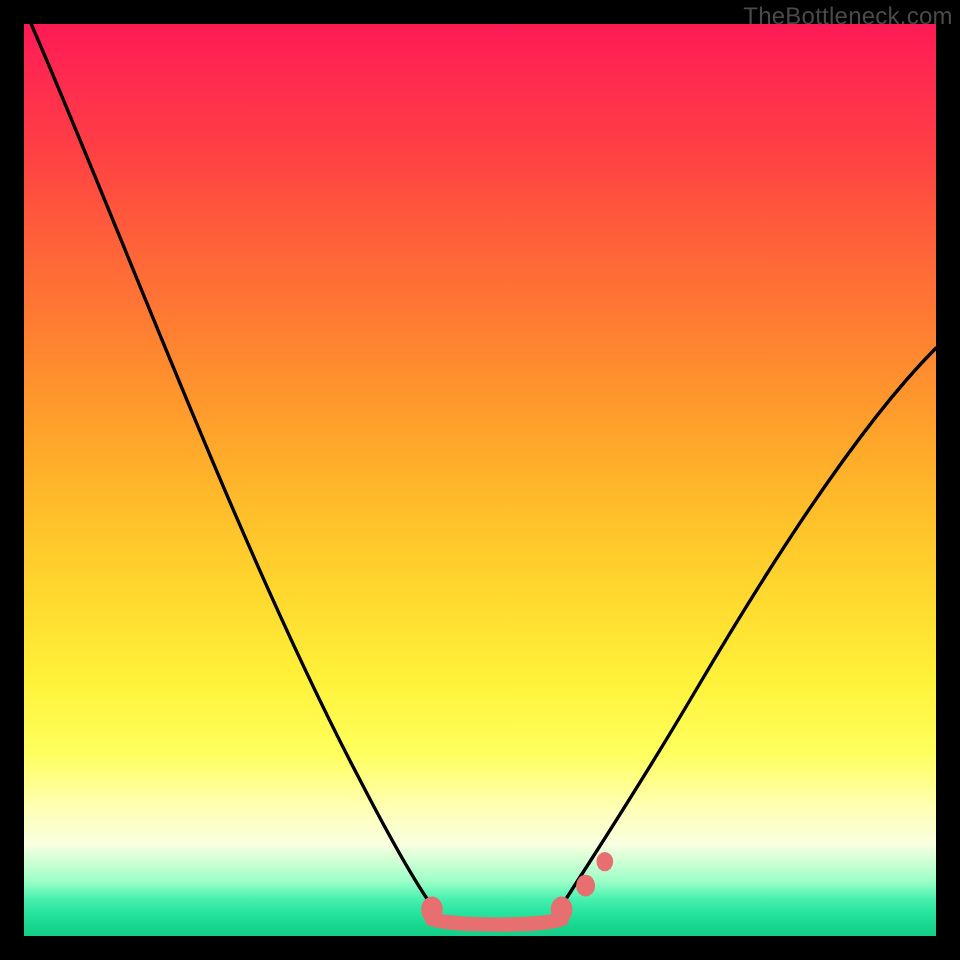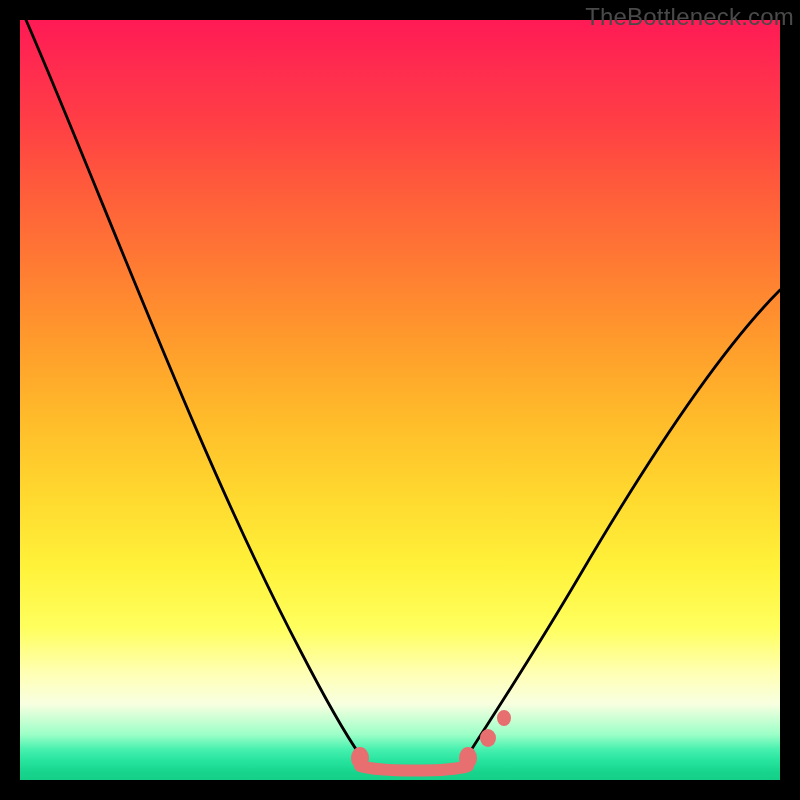--- a/index.html
+++ b/index.html
@@ -47,21 +47,21 @@
       #26e39e 97.5%,
       #17d48d 99%,
       #14cf88 100%
     );
   }
   .watermark {
     position: absolute;
     top: 3px;
     right: 6px;
     color: #4a4a4a;
-    font-size: 24px;
+    font-size: 20px;
     font-weight: 400;
     letter-spacing: 0.2px;
     user-select: none;
   }
   svg.curve {
     position: absolute;
     inset: 0;
     width: 100%;
     height: 100%;
   }

